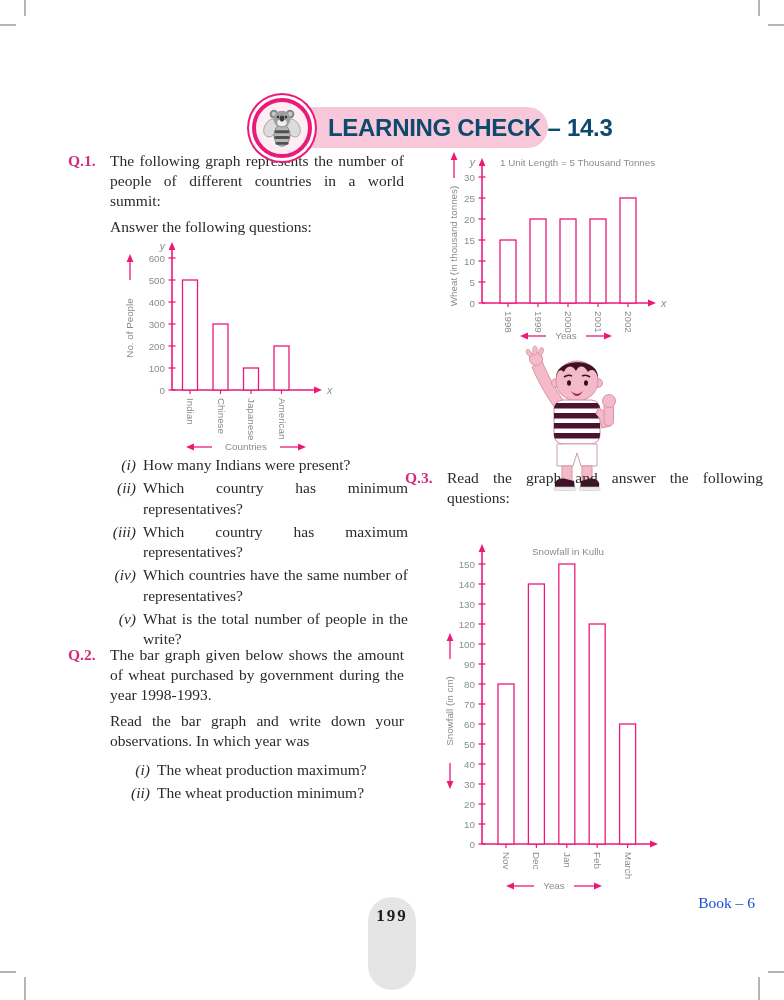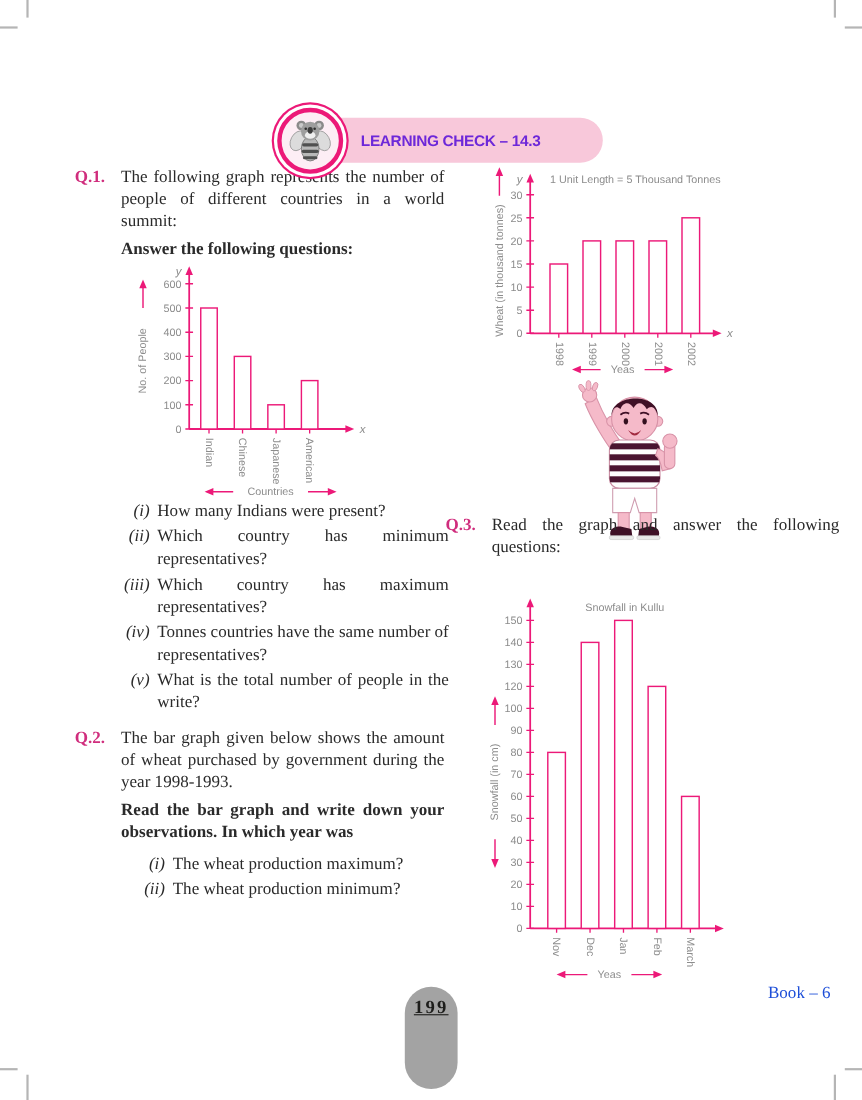--- a/index.html
+++ b/index.html
@@ -3,39 +3,39 @@
 <meta charset="utf-8">
 <style>
   html,body{margin:0;padding:0;background:#ffffff;}
   #page{position:relative;width:784px;height:1000px;background:#fff;overflow:hidden;
         font-family:"Liberation Serif",serif;color:#2a2a2a;}
   .cropmark{position:absolute;background:#b5b5b5;}
   
   .header-pill{position:absolute;left:288px;top:107px;width:260px;height:41px;
         background:#f8c8da;border-radius:22px;display:flex;align-items:center;}
   .header-pill span{padding-left:40px;font-family:"Liberation Sans",sans-serif;
-        font-weight:700;font-size:14px;letter-spacing:-0.3px;color:#6d28d9;white-space:nowrap;}
+        font-weight:700;font-size:24px;letter-spacing:-0.3px;color:#0c4a6e;white-space:nowrap;}
   .badge{position:absolute;left:252px;top:98px;width:52px;height:52px;border-radius:50%;
         background:#fdeef5;border:4px solid #ec1978;box-shadow:0 0 0 3px #fff,0 0 0 5px #ec1978;
         display:flex;align-items:center;justify-content:center;z-index:2;}
   
   .block{position:absolute;}
   .qrow{display:flex;}
   .qlabel{flex:0 0 42px;color:#d02d7d;font-size:15.5px;line-height:20px;font-weight:bold;}
   .qtext{flex:1;font-size:15.5px;line-height:20px;text-align:justify;}
   .qtext p{margin:0;}
-  .qtext p + p{margin-top:6px;font-weight:bold;}
+  .qtext p + p{margin-top:6px;}
   .subs{margin-top:9px;}
   .sq{display:flex;margin-bottom:2.5px;}
   .sq-num{flex:0 0 40px;text-align:right;font-style:italic;font-size:15.5px;line-height:20.5px;padding-right:7px;box-sizing:content-box;}
   .sq-text{flex:1;font-size:15.5px;line-height:20.5px;text-align:justify;}
   
-  .pagepill{position:absolute;left:368px;top:897px;width:48px;height:93px;background:#a3a3a3;
+  .pagepill{position:absolute;left:368px;top:897px;width:48px;height:93px;background:#e5e5e5;
         border-radius:24px;text-align:center;font-weight:700;font-size:17px;letter-spacing:2px;
-        color:#1d1d1b;padding-top:9px;box-sizing:border-box;text-decoration:underline;}
+        color:#1d1d1b;padding-top:9px;box-sizing:border-box;}
   .booklabel{position:absolute;left:645px;top:894px;width:110px;text-align:right;font-size:15.5px;color:#1d4ed8;}
   svg{display:block;}
 </style>
 </head>
 <body>
 
 <div id="page">
 
   <div class="cropmark" style="left:24px;top:0;width:1.5px;height:16px;"></div>
   <div class="cropmark" style="left:0;top:24px;width:16px;height:1.5px;"></div>
@@ -128,29 +128,29 @@
     <div class="sq">
       <div class="sq-num">(ii)</div>
       <div class="sq-text">Which country has minimum representatives?</div>
     </div>
     <div class="sq">
       <div class="sq-num">(iii)</div>
       <div class="sq-text">Which country has maximum representatives?</div>
     </div>
     <div class="sq">
       <div class="sq-num">(iv)</div>
-      <div class="sq-text">Tonnes countries have the same number of representatives?</div>
+      <div class="sq-text">Which countries have the same number of representatives?</div>
     </div>
     <div class="sq">
       <div class="sq-num">(v)</div>
       <div class="sq-text">What is the total number of people in the write?</div>
     </div>
   </div>
 
-  <div class="block qrow" style="left:68px;top:661px;width:336px;justify-content:center;">
+  <div class="block qrow" style="left:68px;top:645px;width:336px;justify-content:center;">
     <div class="qlabel">Q.2.</div>
     <div class="qtext">
       <p>The bar graph given below shows the amount of wheat purchased by government during the year 1998-1993.</p>
       <p>Read the bar graph and write down your observations. In which year was</p>
       <div class="subs">
         <div class="sq">
           <div class="sq-num">(i)</div>
           <div class="sq-text">The wheat production maximum?</div>
         </div>
         <div class="sq">

